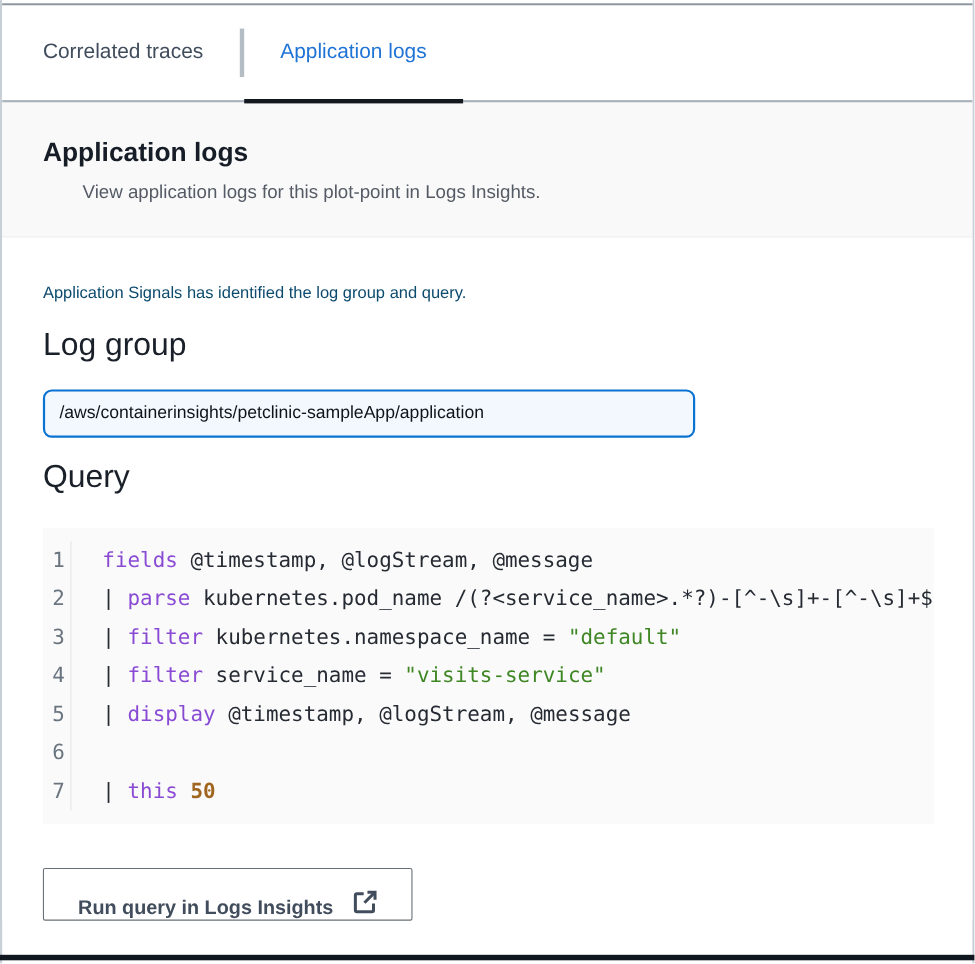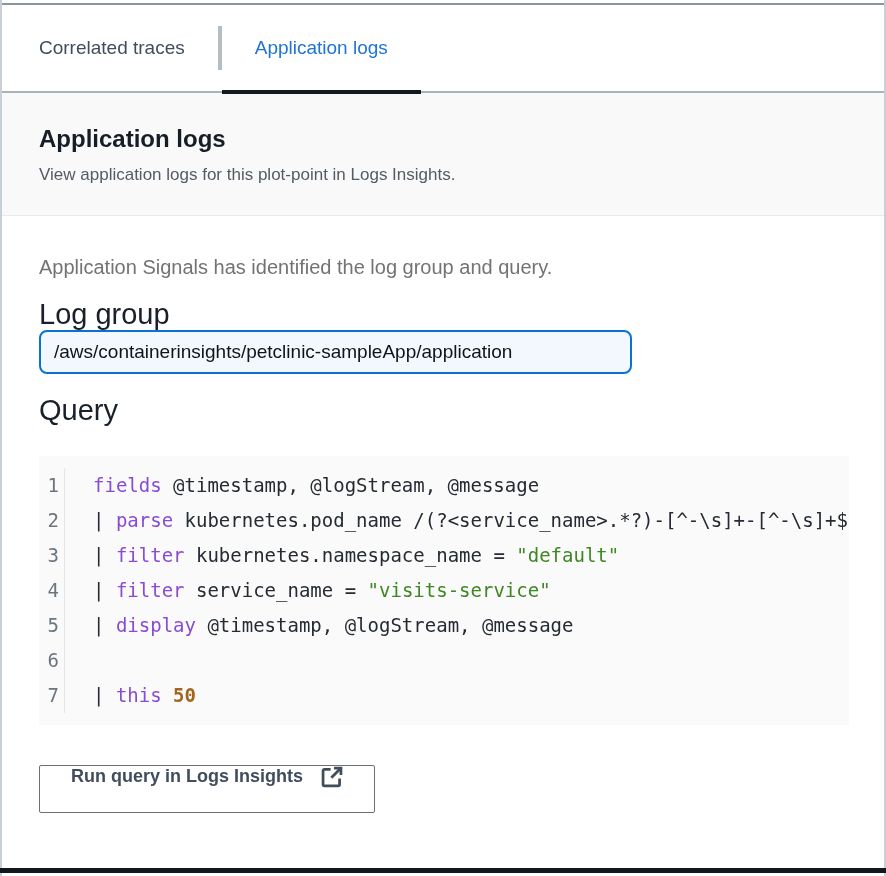--- a/index.html
+++ b/index.html
@@ -48,38 +48,39 @@
     align-self: center;
   }
 
   
   .panel-header {
     background: #f9f9fa;
     border-bottom: 1px solid #e9ebed;
     padding: 32px 37px 30px 37px;
   }
   .panel-title { font-size: 24px; font-weight: bold; color: #161d26; margin-bottom: 12px; }
-  .panel-desc { font-size: 17px; color: #545b64; }
+  .panel-desc { font-size: 17px; color: #545b64; margin-left: 36px; }
 
   
   .panel-body { padding: 40px 37px 0 37px; background: #fff; }
-  .intro { font-size: 20px; color: #737373; line-height: 22px; }
+  .intro { font-size: 15px; color: #0c4a6e; line-height: 22px; }
   .section-label {
     font-size: 29px; font-weight: normal; color: #1a2029;
     line-height: 32px; margin-top: 20px;
   }
 
   .log-group-token {
+    margin-top: 24px;
     width: 593px; height: 44px;
     border: 2px solid var(--token-border, #0972d3);
     border-radius: 8px;
     background: var(--token-bg, #f2f8fd);
     display: flex; align-items: center;
     padding: 0 13px;
-    font-size: 19px; color: #0f141a;
+    font-size: 16px; color: #0f141a;
     cursor: pointer;
     margin-bottom: 12px;
     white-space: nowrap; overflow: hidden;
   }
 
   
   .code-block {
     margin-top: 30px;
     width: 810px;
     background: #fafafa;
@@ -100,21 +101,21 @@
   .lc { padding-left: 28px; color: var(--code-plain, #262b33); white-space: pre; overflow: hidden; }
   .tok-keyword { color: var(--code-keyword, #8a4bd4); }
   .tok-string  { color: var(--code-string, #3f8624); }
   .tok-number  { color: var(--code-number, #a0661f); font-weight: bold; }
   .tok-plain   { color: var(--code-plain, #262b33); }
 
   
   .run-button {
     margin-top: 40px;
     height: 48px;
-    display: inline-flex; align-items: flex-start; gap: 18px;
+    display: inline-flex; align-items: flex-end; gap: 18px;
     padding: 0 31px;
     background: #fff;
     border: 1px solid #697077;
     border-radius: 2px;
     font-size: 18px; font-weight: bold; color: #414d5c;
     cursor: pointer;
     font-family: "Liberation Sans", "DejaVu Sans", sans-serif;
   }
   .ext-icon { display: inline-block; }
 

